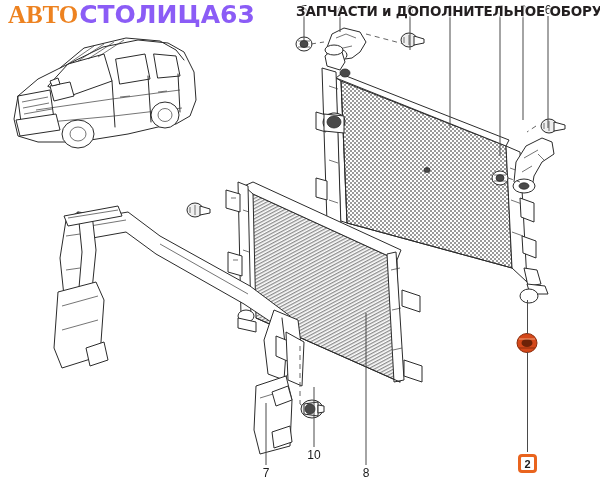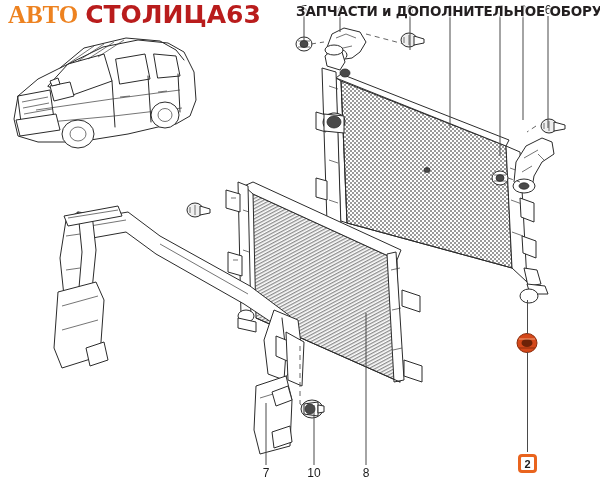--- a/index.html
+++ b/index.html
@@ -11,21 +11,21 @@
   #stage{position:absolute;inset:0;width:600px;height:485px;}
 
   
   .brand{
     position:absolute;left:8px;top:2px;
     font-size:25px;font-weight:700;letter-spacing:0px;
     white-space:nowrap;line-height:26px;
     font-family:"DejaVu Sans", sans-serif;
   }
   .brand .b1{color:#ED8220;font-family:Liberation Serif, serif;}
-  .brand .b2{color:#b91c1c;margin-left:7px;}
+  .brand .b2{color:#8b5cf6;margin-left:1px;}
 
   .cat-title{
     position:absolute;left:296px;top:3px;
     font-size:13.5px;font-weight:700;color:#231f20;
     white-space:nowrap;letter-spacing:-0.2px;
     font-family:"DejaVu Sans", sans-serif;
     z-index:40;
     text-shadow:0 0 3px #fff,0 0 3px #fff,0 0 2px #fff,1px 0 2px #fff,-1px 0 2px #fff;
   }
 
@@ -319,21 +319,21 @@
   <div class="callout top" style="left:542px;top:4px;width:12px;height:128px;">
     <span class="num">6</span>
     <span class="lead" style="height:112px;"></span>
   </div>
 
   <div class="callout bot" style="left:259px;bottom:6px;width:14px;height:80px;">
     <span class="num">7</span>
     <span class="lead" style="height:62px;"></span>
   </div>
 
-  <div class="callout bot" style="left:305px;bottom:6px;width:18px;height:78px;text-align:center;">
+  <div class="callout bot" style="left:305px;bottom:24px;width:18px;height:78px;text-align:center;">
     <span class="num">10</span>
     <span class="lead" style="height:60px;"></span>
   </div>
 
   <div class="callout bot" style="left:359px;bottom:6px;width:14px;height:170px;">
     <span class="num">8</span>
     <span class="lead" style="height:152px;"></span>
   </div>
 
   <div style="position:absolute;left:527px;top:352px;width:1px;height:100px;background:#4a4a4a;z-index:20;"></div>

